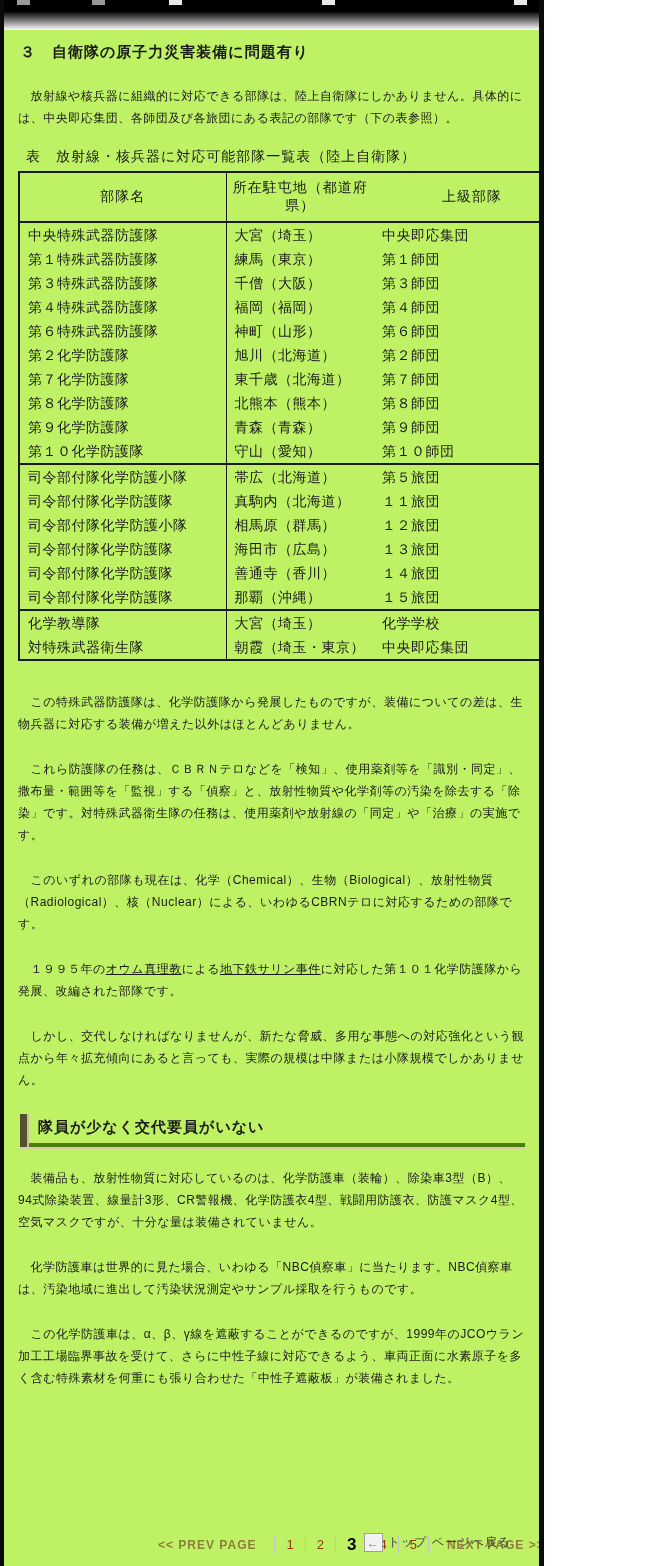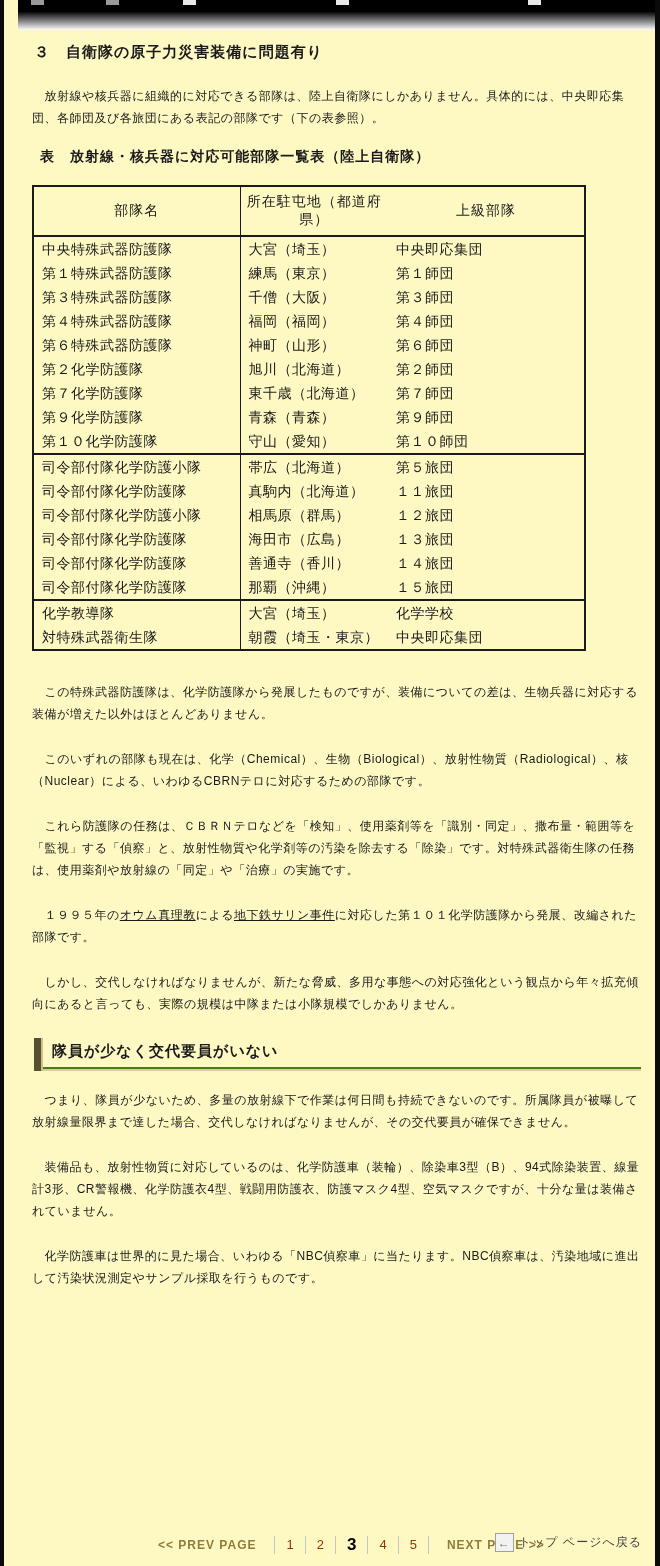--- a/index.html
+++ b/index.html
@@ -1,41 +1,41 @@
 <!DOCTYPE html>
 <html><head>
 <meta charset="utf-8">
 <style>
   html,body{margin:0;padding:0;background:#fff;}
   body{font-family:"Liberation Sans","DejaVu Sans",sans-serif;color:#1a1a1a;}
-  .page{position:relative;width:660px;height:1566px;background:#fef9c3;box-sizing:border-box;
-        border-left:4px solid #0a0a0a;border-right:5px solid #0a0a0a;overflow:hidden;padding-left:14px;}
+  .page{position:relative;width:544px;height:1566px;background:#bef264;box-sizing:border-box;
+        border-left:4px solid #0a0a0a;border-right:5px solid #0a0a0a;overflow:hidden;}
   .topbar{position:relative;height:30px;background:linear-gradient(#000 0%,#000 38%,#fdfdfd 100%);}
   .chrome-tab{position:absolute;top:0;height:5px;width:13px;}
   .content{padding:0 14px 0 14px;}
   h1.page-title{font-size:15px;font-weight:bold;margin:13px 0 0 2px;letter-spacing:1px;}
   p.body-p{font-size:12px;line-height:22px;margin:0 0 23px 0;letter-spacing:0.5px;}
   .intro p.body-p{margin-top:23px;margin-bottom:0;}
-  .table-caption{font-size:14px;font-weight:bold;margin:19px 0 19px 8px;letter-spacing:1px;}
+  .table-caption{font-size:14px;font-weight:normal;margin:19px 0 5px 8px;letter-spacing:1px;}
   table.units{border-collapse:collapse;width:552px;table-layout:fixed;
               border:2px solid #1a1a1a;margin-bottom:30px;}
   table.units thead th{font-size:14px;font-weight:normal;border-bottom:2px solid #1a1a1a;
               padding:6px 4px;text-align:center;letter-spacing:1px;}
   table.units td{font-size:14px;padding:2px 4px 2px 8px;line-height:20px;white-space:nowrap;
               overflow:hidden;letter-spacing:0.5px;}
   table.units th:first-child, table.units td:first-child{border-right:1px solid #1a1a1a;}
   table.units tbody{border-top:2px solid #1a1a1a;}
   table.units col.c1{width:207px;} table.units col.c2{width:148px;} table.units col.c3{width:197px;}
   .link{text-decoration:underline;color:#1a1a1a;cursor:pointer;}
   h2.subheading{position:relative;font-size:15px;font-weight:bold;margin:16px 0 20px 2px;
-      padding:4px 0 6px 18px;border-bottom:2px solid #4d7c0f;box-shadow:0 2px 0 #d8cda4;
+      padding:4px 0 6px 18px;border-bottom:4px solid #4d7c0f;box-shadow:0 2px 0 #d8cda4;
       letter-spacing:1px;font-family:Liberation Mono, monospace;}
   h2.subheading .bar{position:absolute;left:0;top:0;bottom:-4px;width:7px;background:#55502f;
       box-shadow:2px 0 0 #cabf94;}
-  .pagination{position:absolute;left:4px;right:7px;bottom:8px;height:26px;font-size:12px;}
+  .pagination{position:absolute;left:4px;right:22px;bottom:8px;height:26px;font-size:12px;}
   .pager-center{position:absolute;left:150px;top:0;display:flex;align-items:center;height:26px;}
   .pager-link{color:#8f7d3c;font-weight:bold;letter-spacing:1px;cursor:pointer;white-space:nowrap;}
   .page-nums{display:flex;align-items:center;margin:0 18px;}
   .page-num{color:#993300;padding:0 11px;border-right:1px solid #c5c5c5;font-size:13px;
       line-height:18px;cursor:pointer;}
   .page-num.first{border-left:1px solid #c5c5c5;}
   .page-num.current{color:#000;font-weight:bold;font-size:17px;cursor:default;}
   .back-top{position:absolute;right:6px;top:1px;display:flex;align-items:center;color:#444;
       font-size:12px;cursor:pointer;letter-spacing:1px;}
   .arrow-box{display:inline-flex;align-items:center;justify-content:center;width:17px;height:17px;
@@ -105,20 +105,25 @@
             <td>第２化学防護隊</td>
             <td>旭川（北海道）</td>
             <td>第２師団</td>
           </tr>
           <tr>
             <td>第７化学防護隊</td>
             <td>東千歳（北海道）</td>
             <td>第７師団</td>
           </tr>
           <tr>
+            <td>第８化学防護隊</td>
+            <td>北熊本（熊本）</td>
+            <td>第８師団</td>
+          </tr>
+          <tr>
             <td>第９化学防護隊</td>
             <td>青森（青森）</td>
             <td>第９師団</td>
           </tr>
           <tr>
             <td>第１０化学防護隊</td>
             <td>守山（愛知）</td>
             <td>第１０師団</td>
           </tr>
         </tbody>
@@ -163,35 +168,35 @@
           <tr>
             <td>対特殊武器衛生隊</td>
             <td>朝霞（埼玉・東京）</td>
             <td>中央即応集団</td>
           </tr>
         </tbody>
       </table>
 
     <div id="after-paragraphs">
         <p class="body-p"><span>　この特殊武器防護隊は、化学防護隊から発展したものですが、装備についての差は、生物兵器に対応する装備が増えた以外はほとんどありません。</span></p>
+        <p class="body-p"><span>　これら防護隊の任務は、ＣＢＲＮテロなどを「検知」、使用薬剤等を「識別・同定」、撒布量・範囲等を「監視」する「偵察」と、放射性物質や化学剤等の汚染を除去する「除染」です。対特殊武器衛生隊の任務は、使用薬剤や放射線の「同定」や「治療」の実施です。</span></p>
         <p class="body-p"><span>　このいずれの部隊も現在は、化学（Chemical）、生物（Biological）、放射性物質（Radiological）、核（Nuclear）による、いわゆるCBRNテロに対応するための部隊です。</span></p>
-        <p class="body-p"><span>　これら防護隊の任務は、ＣＢＲＮテロなどを「検知」、使用薬剤等を「識別・同定」、撒布量・範囲等を「監視」する「偵察」と、放射性物質や化学剤等の汚染を除去する「除染」です。対特殊武器衛生隊の任務は、使用薬剤や放射線の「同定」や「治療」の実施です。</span></p>
         <p class="body-p"><span>　１９９５年の</span><span class="link">オウム真理教</span><span>による</span><span class="link">地下鉄サリン事件</span><span>に対応した第１０１化学防護隊から発展、改編された部隊です。</span></p>
         <p class="body-p"><span>　しかし、交代しなければなりませんが、新たな脅威、多用な事態への対応強化という観点から年々拡充傾向にあると言っても、実際の規模は中隊または小隊規模でしかありません。</span></p>
       </div>
 
     <h2 class="subheading">
       <span class="bar"></span>
       <span>隊員が少なく交代要員がいない</span>
     </h2>
 
     <div id="sub-paragraphs">
-        <p class="body-p"><span>　つまり、隊員が少ないため、多量の放射線下で作業は何日間も持続できないのです。所属隊員が被曝して放射線量限界まで達した場合、交代しなければなりませんが、その交代要員が確保できません。</span></p>
         <p class="body-p"><span>　装備品も、放射性物質に対応しているのは、化学防護車（装輪）、除染車3型（B）、94式除染装置、線量計3形、CR警報機、化学防護衣4型、戦闘用防護衣、防護マスク4型、空気マスクですが、十分な量は装備されていません。</span></p>
         <p class="body-p"><span>　化学防護車は世界的に見た場合、いわゆる「NBC偵察車」に当たります。NBC偵察車は、汚染地域に進出して汚染状況測定やサンプル採取を行うものです。</span></p>
+        <p class="body-p"><span>　この化学防護車は、α、β、γ線を遮蔽することができるのですが、1999年のJCOウラン加工工場臨界事故を受けて、さらに中性子線に対応できるよう、車両正面に水素原子を多く含む特殊素材を何重にも張り合わせた「中性子遮蔽板」が装備されました。</span></p>
       </div>
   </div>
 
   <div class="pagination">
     <div class="pager-center">
       <span class="pager-link">&lt;&lt; PREV PAGE</span>
       <span class="page-nums" id="page-nums">
           <span class="page-num first">1</span>
           <span class="page-num">2</span>
           <span class="page-num current">3</span>

